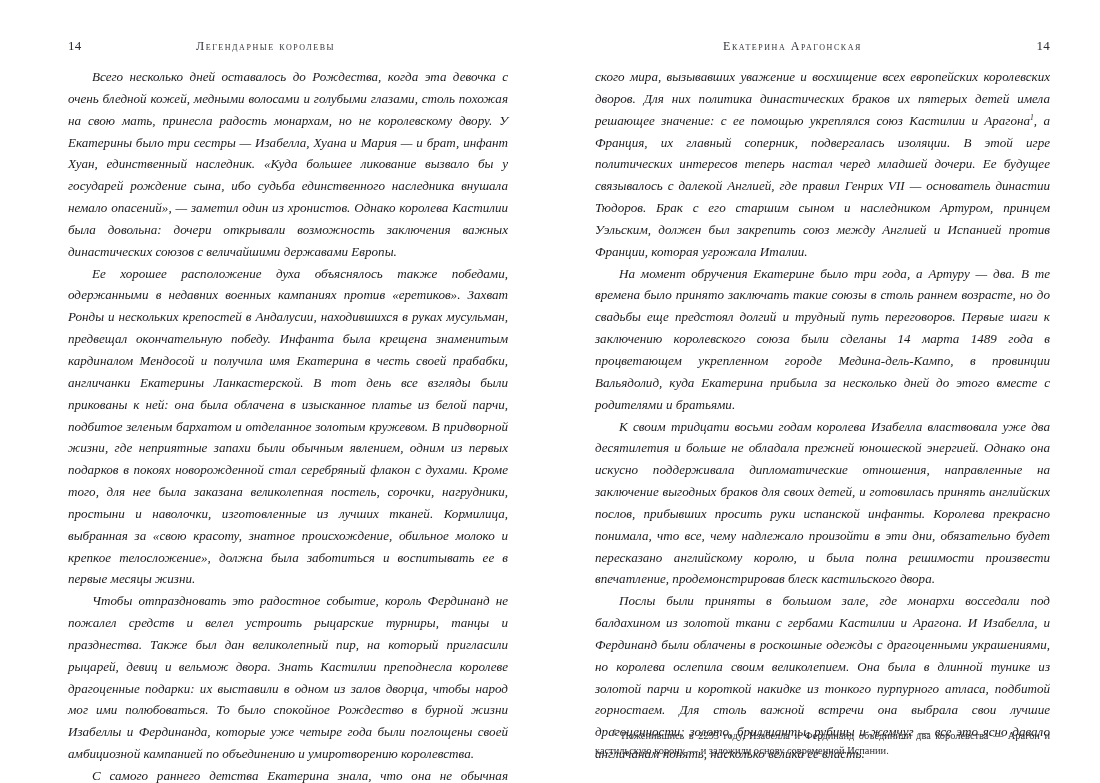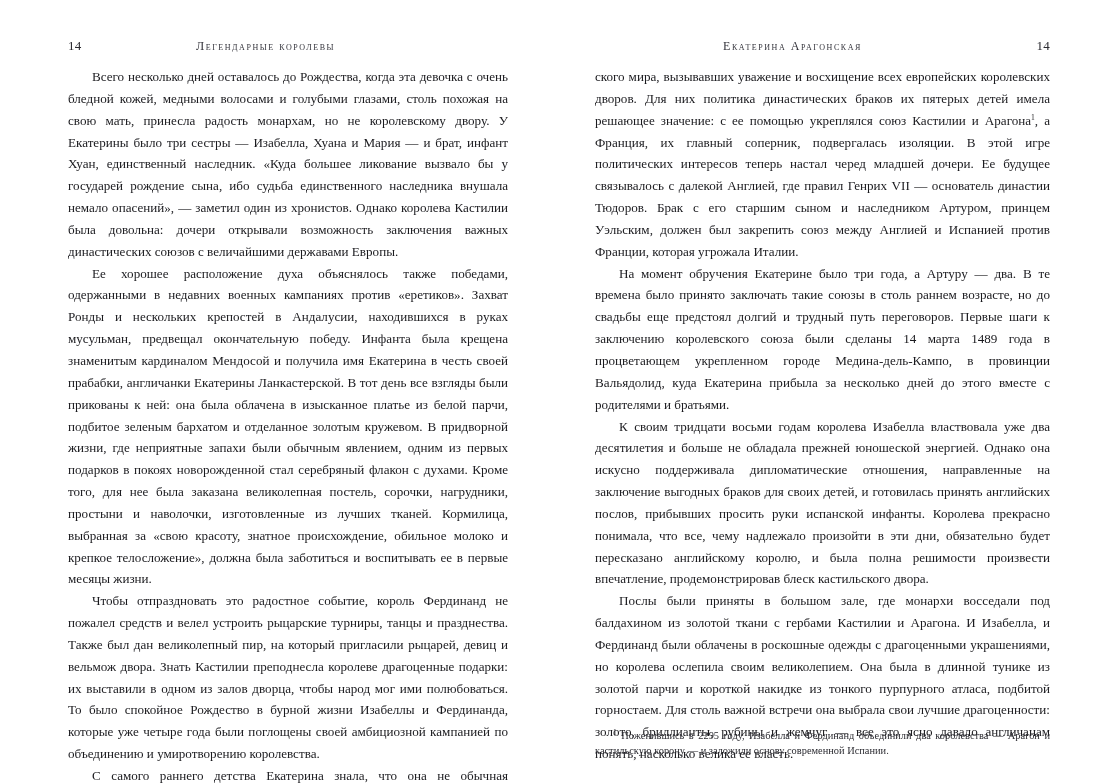--- a/index.html
+++ b/index.html
@@ -74,20 +74,21 @@
     font-size: 13.1px;
     line-height: 21.85px;
     text-align: justify;
     text-justify: inter-word;
     hyphens: manual;
     color: #1a1a1e;
   }
   .column p {
     margin: 0;
     text-indent: 24px;
+    font-style: italic;
   }
   .column p.cont {
     text-indent: 0;
   }
 
   
   .footnote-area {
     position: absolute;
     left: 45px;
     right: 50px;

